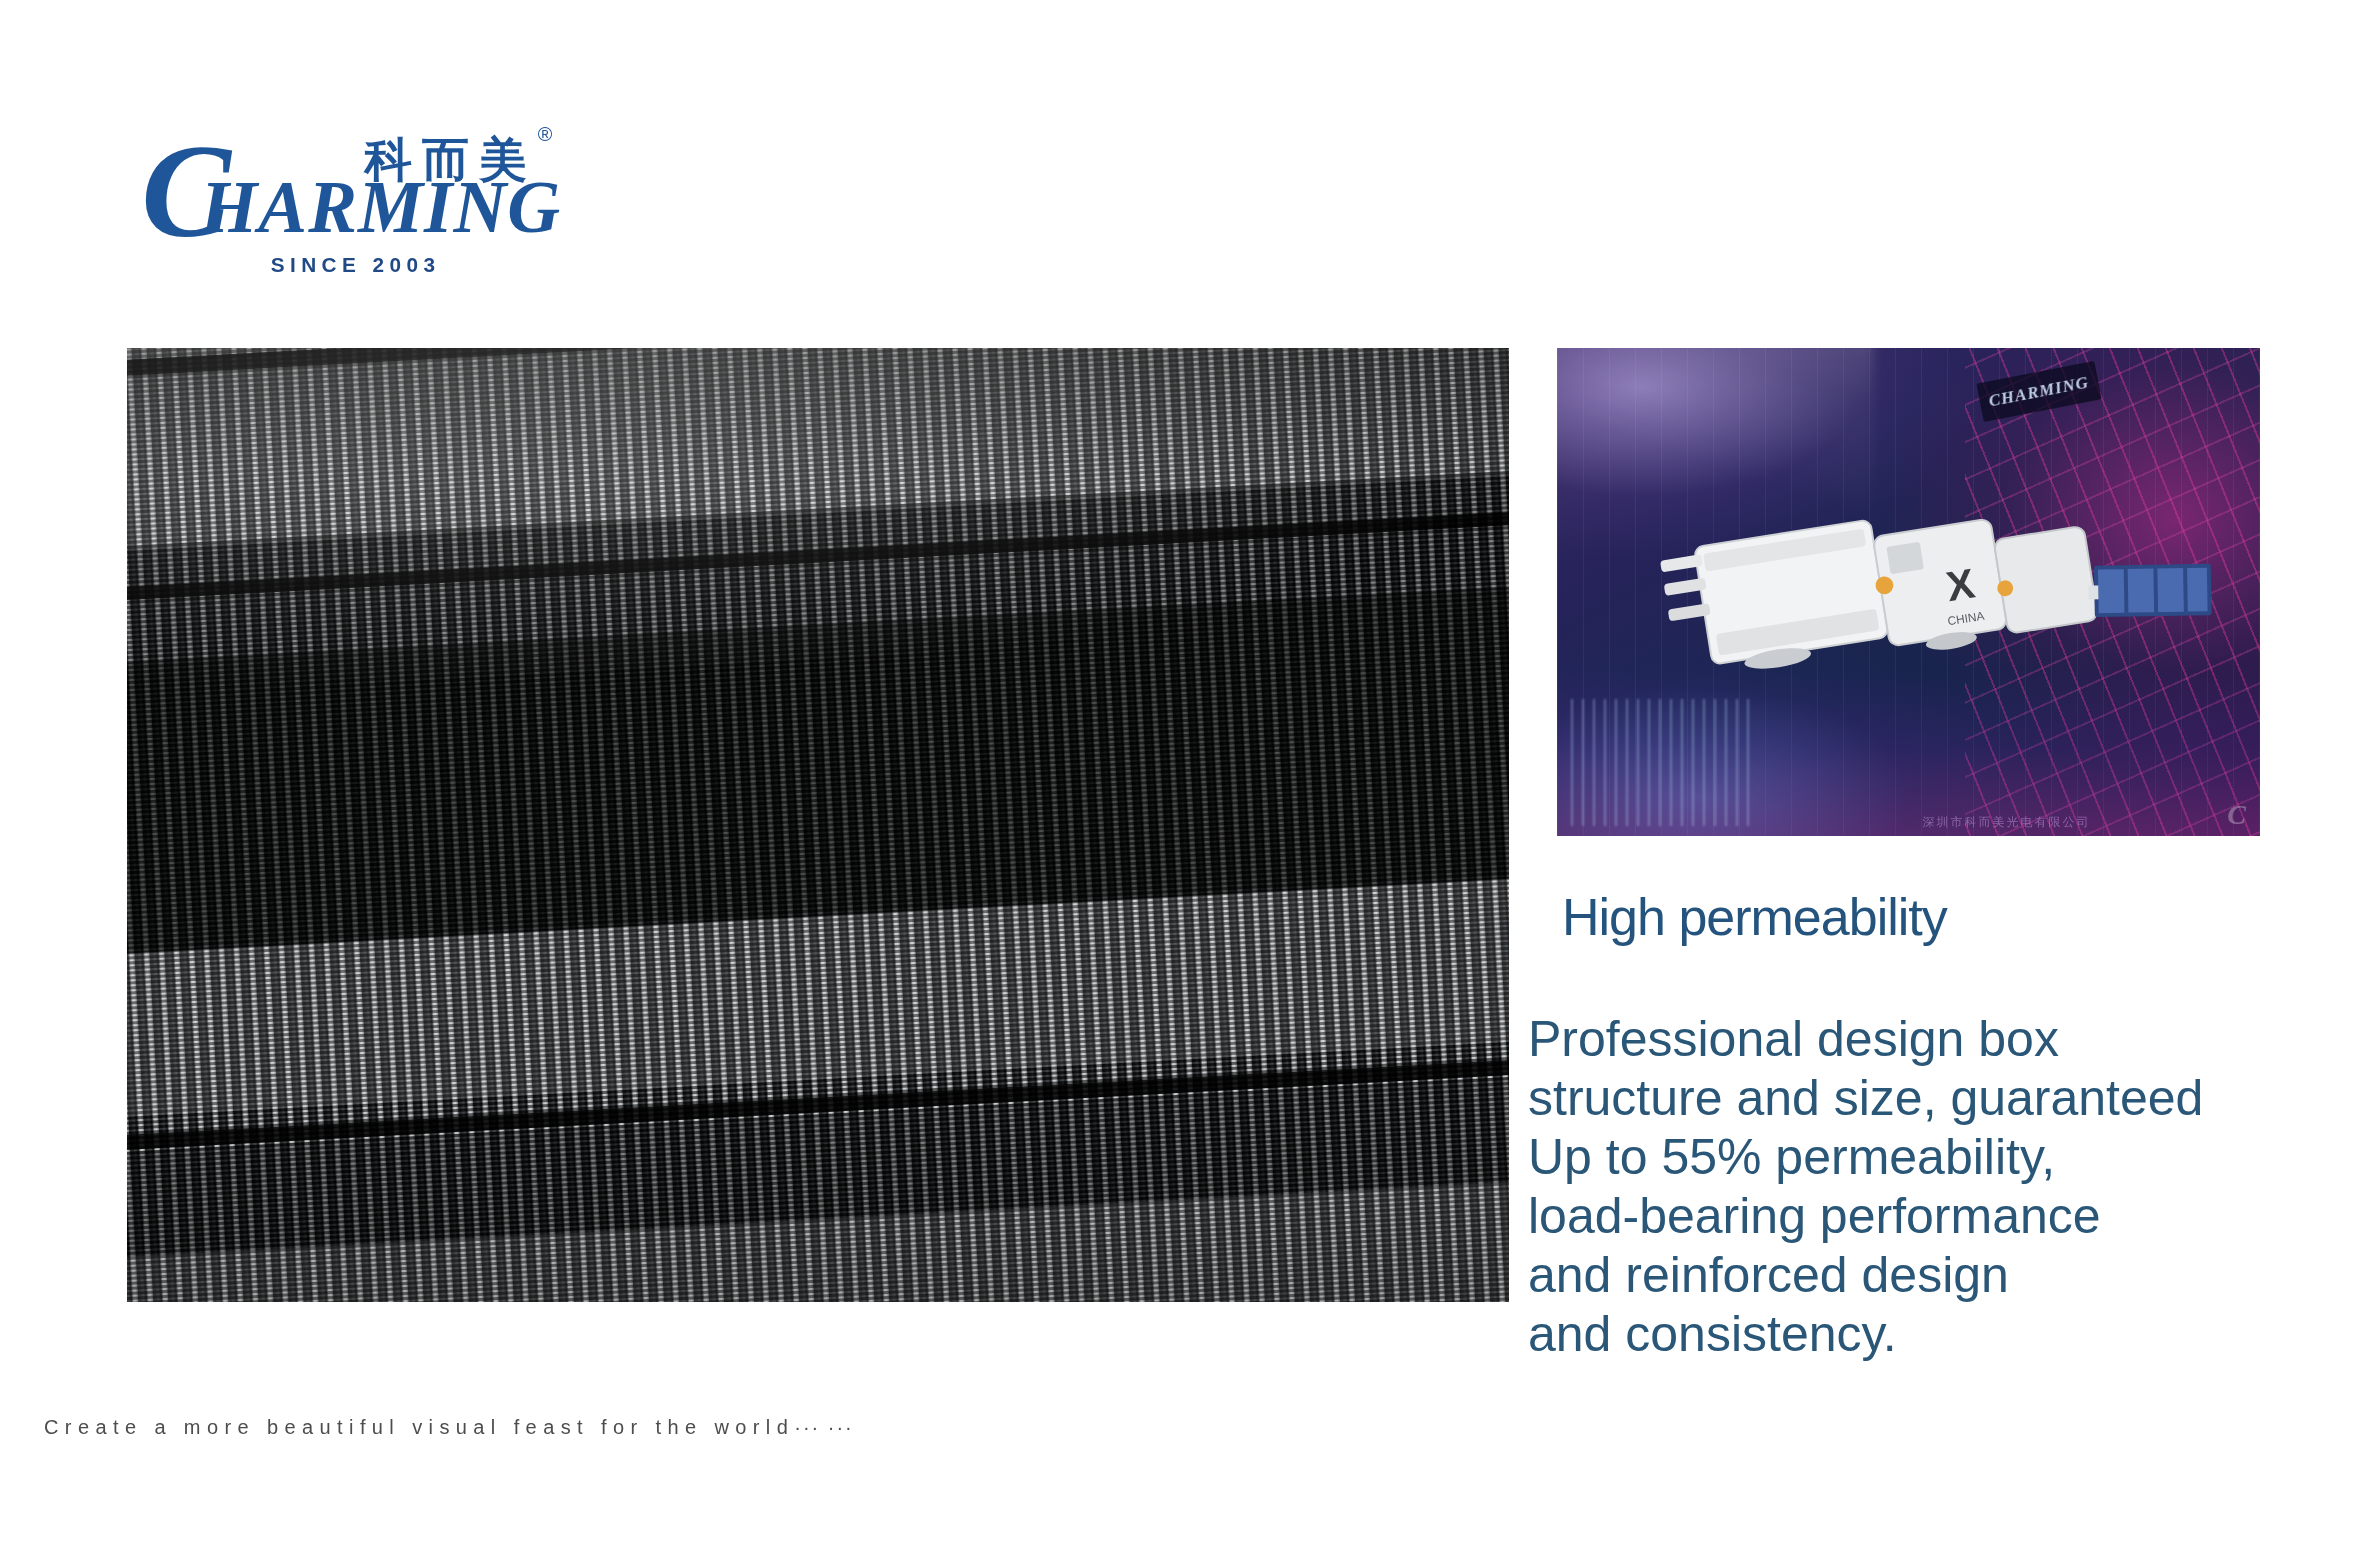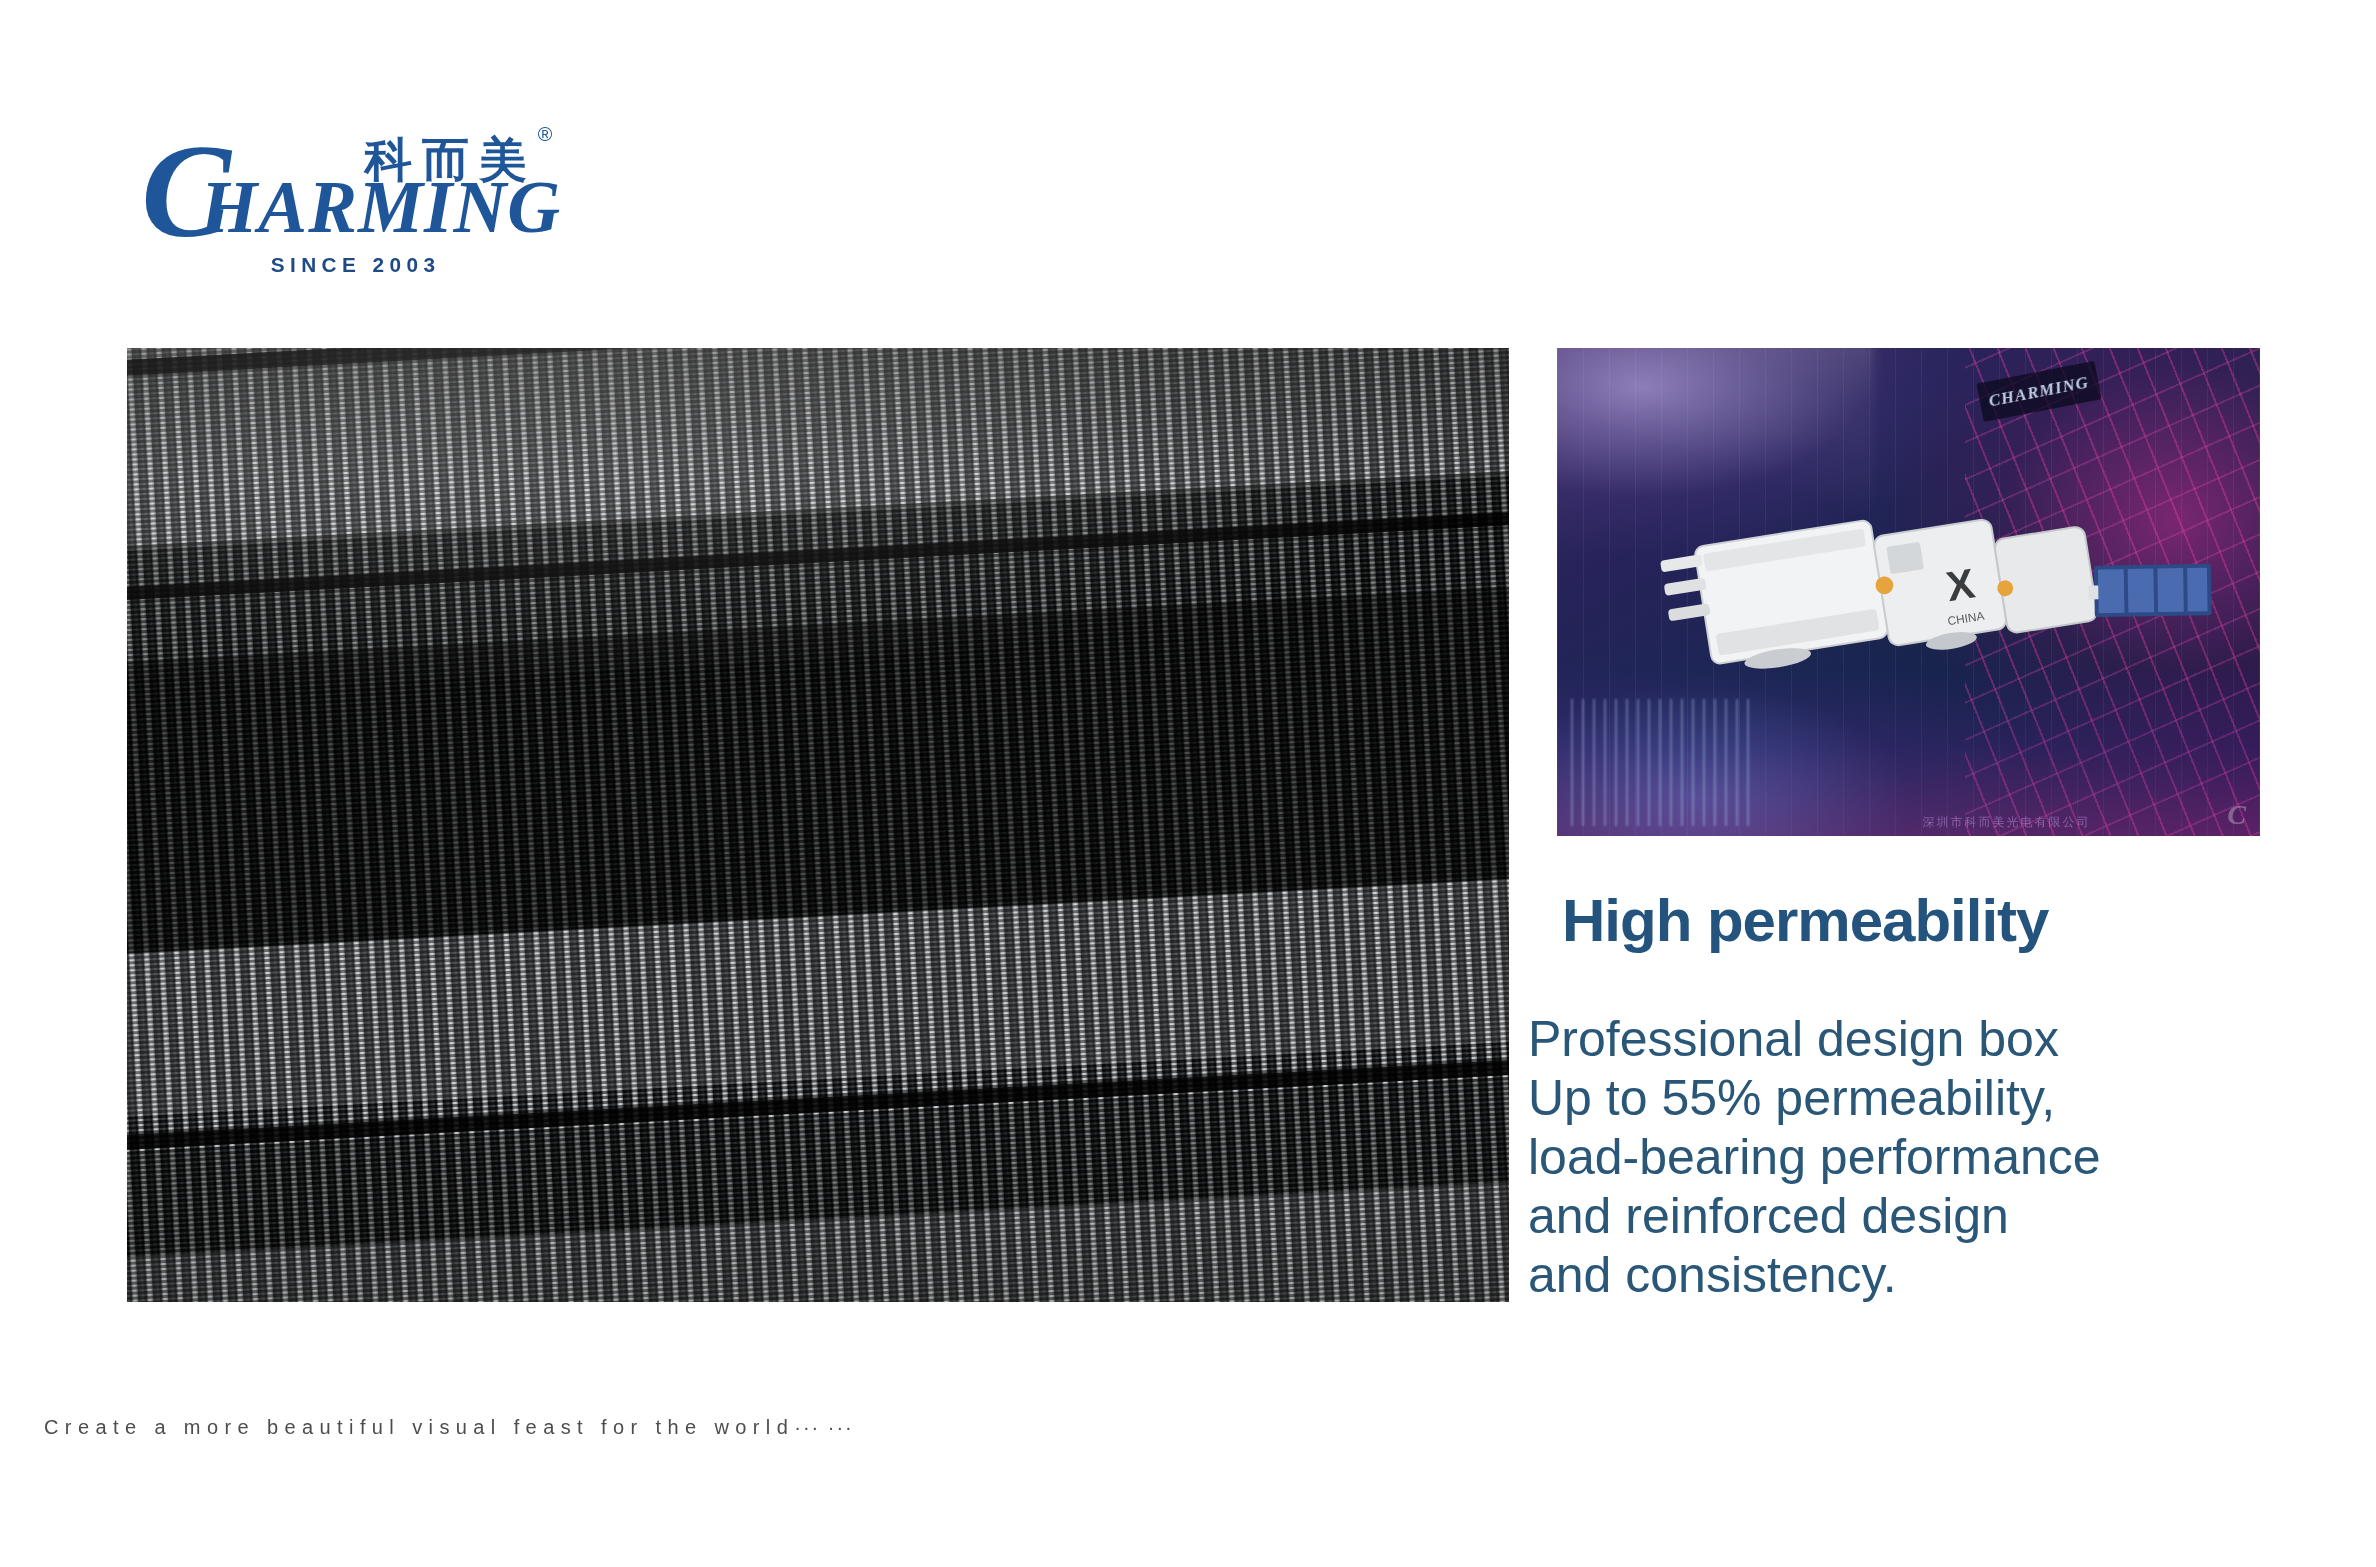--- a/index.html
+++ b/index.html
@@ -160,22 +160,22 @@
   .sp-caption {
     position:absolute; left:52%; bottom:1%;
     color:rgba(190,150,220,0.55);
     font-size:12px; letter-spacing:2px; white-space:nowrap;text-align:center;
   }
 
   
   .headline {
     position:absolute;
     left:1562px; top:891px;
-    font-size:60px; line-height:1.0;
-    font-weight:bold;
+    font-size:52px; line-height:1.0;
+    font-weight:normal;
     color:#24537d;
     letter-spacing:-1px;
     white-space:nowrap;
   }
   .body-copy {
     position:absolute;
     left:1528px; top:1010px;
     width:792px;
     font-size:50px;
     line-height:59px;
@@ -288,20 +288,21 @@
       <span>CHARMING</span>
     </div>
     <div class="sp-watermark">C</div>
     <div class="sp-caption">深圳市科而美光电有限公司</div>
   </div>
 
   <div class="headline">High permeability</div>
 
   <div class="body-copy">
     <div>Professional design box</div>
+    <div>structure and size, guaranteed</div>
     <div>Up to 55% permeability,</div>
     <div>load-bearing performance</div>
     <div>and reinforced design</div>
     <div>and consistency.</div>
   </div>
 
   <div class="tagline">
     <span>Create a more beautiful visual feast for the world</span><span class="dots">··· ···</span>
   </div>
 

